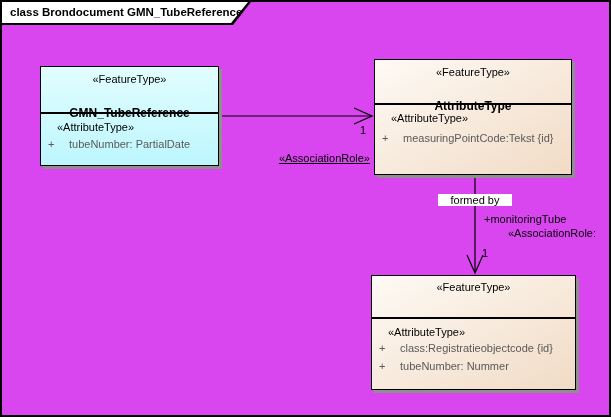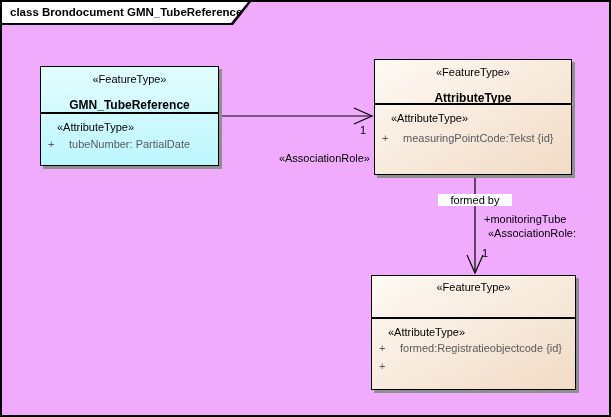--- a/index.html
+++ b/index.html
@@ -1,18 +1,18 @@
 <!DOCTYPE html>
 <html><head>
 <meta charset="utf-8">
 <style>
   html,body { margin:0; padding:0; background:#e8e8e8; }
   .canvas {
     position:relative; width:611px; height:417px;
-    background:#f0abfc;
+    background:#d946ef;
     font-family:"Liberation Sans", sans-serif;
     box-sizing:border-box;
     border:2px solid #000000;
     overflow:hidden;
   }
   
   .tab-outer {
     position:absolute; left:0; top:0; width:249px; height:23px;
     background:#000000;
     clip-path:polygon(0 0, 249px 0, 231px 23px, 0 23px);
@@ -32,21 +32,21 @@
     border:1.5px solid #000000;
     box-shadow:3px 3px 0 0 #8f8f8f;
   }
   .fill-cyan   { background:linear-gradient(180deg,#e2feff 0%,#bdf6fe 100%); }
   .fill-orange { background:linear-gradient(150deg,#fefaf5 0%,#f1dbc5 100%); }
   .uml-header {
     box-sizing:border-box; text-align:center;
     border-bottom:2px solid #000000; padding-top:6px;
   }
   .stereotype { font-size:11px; color:#000000; }
-  .class-name { font-size:12px; font-weight:bold; color:#000000; margin-top:13px; }
+  .class-name { font-size:12px; font-weight:bold; color:#000000; margin-top:21px; }
   .compartment { padding-top:7px; }
   .comp-stereotype { font-size:11px; color:#000000; margin-left:16px; }
   .attr-row { position:relative; font-size:11px; color:#595959; height:18px; margin-top:5px; white-space:nowrap; }
   .attr-vis { position:absolute; left:7px; top:0; }
   .attr-sig { position:absolute; left:28px; top:0; }
   
   .lbl {
     position:absolute; font-size:11px; color:#000000; white-space:nowrap;text-align:center;
   }
   .lbl-right { text-align:right; }
@@ -105,29 +105,30 @@
   </div>
 
   <div class="uml-class fill-orange" style="left:369px; top:273px; width:205px; height:115px;">
     <div class="uml-header" style="height:43px; padding-top:5px;">
       <div class="stereotype">«FeatureType»</div>
     </div>
     <div class="compartment">
       <div class="comp-stereotype">«AttributeType»</div>
       <div class="attr-row" style="margin-top:4px;">
         <span class="attr-vis">+</span>
-        <span class="attr-sig">formed:Registratieobjectcode {id}</span>
+        <span class="attr-sig">class:Registratieobjectcode {id}</span>
       </div>
       <div class="attr-row" style="margin-top:0;">
         <span class="attr-vis">+</span>
+        <span class="attr-sig">tubeNumber: Nummer</span>
       </div>
     </div>
   </div>
 
   <div class="lbl lbl-right" style="left:300px; top:122px; width:64px;">1</div>
-  <div class="lbl lbl-right" style="left:240px; top:150px; width:128px;">«AssociationRole»</div>
+  <div class="lbl lbl-right" style="left:240px; top:150px; width:128px;text-decoration:underline;">«AssociationRole»</div>
 
   <div class="lbl lbl-center lbl-bg" style="left:436px; top:192px; width:70px;">formed by</div>
   <div class="lbl" style="left:482px; top:211px;">+monitoringTube</div>
-  <div class="lbl" style="left:486px; top:225px;">«AssociationRole:</div>
+  <div class="lbl" style="left:506px; top:225px;">«AssociationRole:</div>
   <div class="lbl" style="left:480px; top:245px;">1</div>
 
 </div>
 
 </body></html>

